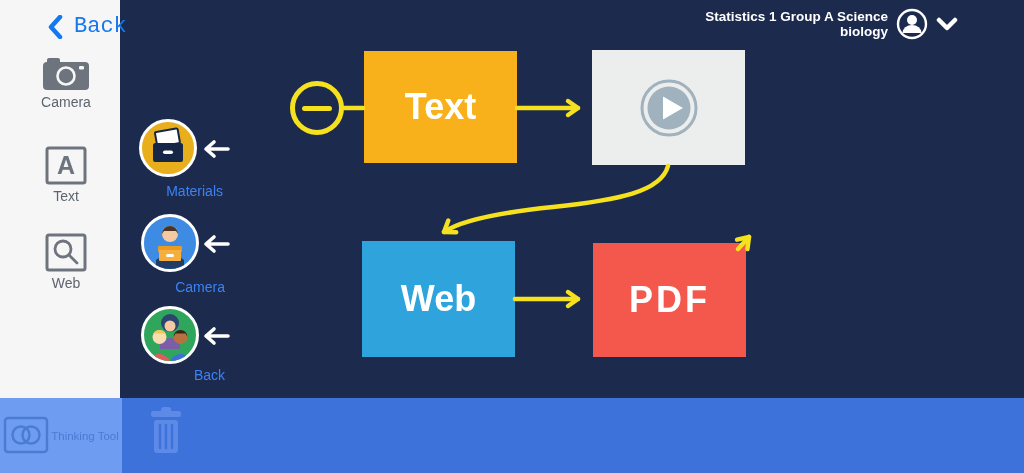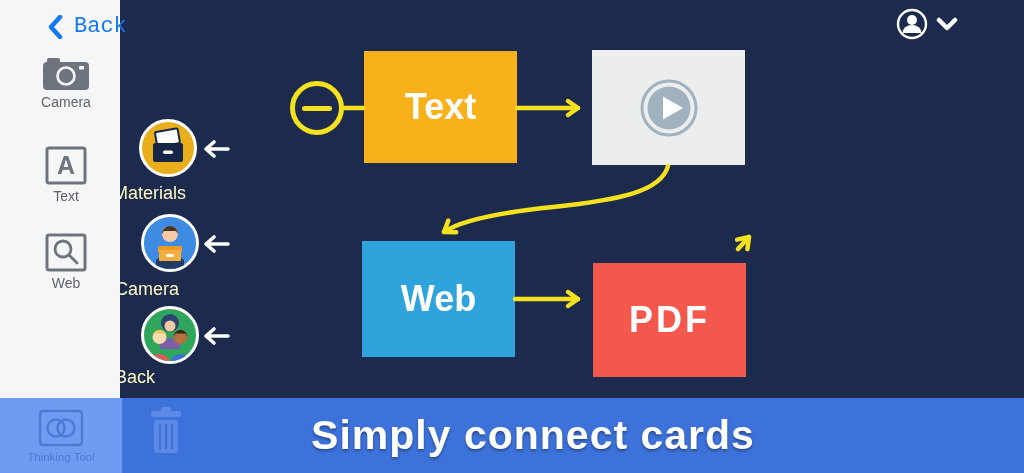--- a/index.html
+++ b/index.html
@@ -29,60 +29,60 @@
   .t-camera { top:58px; } .t-text { top:146px; } .t-web { top:233px; } .t-files { top:316px; }
   
   .canvas-bg { position:absolute; left:120px; top:0; right:0; height:398px; z-index:0; }
   .card {
     position:absolute; z-index:1; display:flex; align-items:center; justify-content:center;
     color:#fff; font-weight:bold; font-size:36px;
   }
   .card-text  { left:364px; top:51px;  width:153px; height:112px; }
   .card-video { left:592px; top:50px;  width:153px; height:115px; }
   .card-web   { left:362px; top:241px; width:153px; height:116px; }
-  .card-pdf   { left:593px; top:243px; width:153px; height:114px; letter-spacing:3px;margin-top:20px; }
+  .card-pdf   { left:593px; top:243px; width:153px; height:114px; letter-spacing:3px; }
   .minus-circle {
     position:absolute; left:290px; top:81px; width:54px; height:54px; z-index:2;
     border:5px solid #F5E11E; border-radius:50%;
     display:flex; align-items:center; justify-content:center;
     background:transparent; cursor:pointer;
   }
   .minus-circle .bar { width:30px; height:5px; background:#F5E11E; border-radius:3px; }
   .connectors { position:absolute; left:0; top:0; width:1024px; height:473px; z-index:2; pointer-events:none; }
   
   .shortcut {
     position:absolute; width:58px; height:58px; border-radius:50%;
     border:3px solid #fff; overflow:hidden; z-index:2; cursor:pointer; padding:0;
   }
   .sc-materials { left:139px; top:119px; }
   .sc-submit   { left:141px; top:214px; }
   .sc-send     { left:141px; top:306px; }
   .sc-label {
-    position:absolute; width:110px; text-align:left; z-index:2;
-    color:#fef9c3; font-size:18px;
+    position:absolute; width:110px; text-align:right; z-index:2;
+    color:#3b82f6; font-size:14px;
   }
   .scl-materials { left:113px; top:183px; }
   .scl-submit   { left:115px; top:279px; }
   .scl-send     { left:115px; top:367px; }
   .sc-arrow { position:absolute; z-index:2; }
   .arr-materials { left:200px; top:139px; }
   .arr-submit   { left:200px; top:234px; }
   .arr-send     { left:200px; top:326px; }
   
   .header-right {
     position:absolute; top:8px; right:66px; z-index:2;
     display:flex; align-items:center; gap:8px;
   }
   .group-name { text-align:right; color:#fff; font-weight:bold; font-size:13.5px; line-height:15px; }
   .avatar-btn, .chev-btn { background:none; border:none; cursor:pointer; padding:0; display:flex; }
   
   .bottombar { position:absolute; left:0; top:398px; width:1024px; height:75px; z-index:4; }
   .bb-left {
     position:absolute; left:0; top:0; width:122px; height:75px;
-    display:flex; flex-direction:column; align-items:center; justify-content:center; gap:2px;
+    display:flex; align-items:center; justify-content:center; gap:2px;
     border:none; cursor:pointer;
   }
   .bb-left .lbl { font-size:11.5px; color:#4C7BD3; font-family:"Liberation Sans", sans-serif; }
   .trash-btn { position:absolute; left:146px; top:9px; background:none; border:none; cursor:pointer; padding:0; }
   .caption {
     position:absolute; left:122px; right:80px; top:0; height:75px;
     display:flex; align-items:center; justify-content:center;
     color:#fff; font-weight:bold; font-size:41px; letter-spacing:1px;
     text-shadow:0 2px 3px rgba(0,0,0,0.35);
   }
@@ -133,20 +133,24 @@
           <circle cx="18" cy="16" r="8" fill="none" stroke="#6E747E" stroke-width="2.8"></circle>
           <line x1="24" y1="22" x2="32" y2="30" stroke="#6E747E" stroke-width="2.8" stroke-linecap="round"></line>
         </svg>
       </span>
       <span class="lbl">Web</span>
     </button>
 
   </div>
 
   <div class="header-right">
+    <div class="group-name">
+      <div>Statistics 1 Group A Science</div>
+      <div>biology</div>
+    </div>
     <button class="avatar-btn">
       <svg width="32" height="32" viewBox="0 0 32 32">
         <circle cx="16" cy="16" r="14" fill="none" stroke="#fff" stroke-width="2.4"></circle>
         <circle cx="16" cy="12" r="5" fill="#fff"></circle>
         <path d="M6.5 25 a9.5 8 0 0 1 19 0 z" fill="#fff"></path>
       </svg>
     </button>
     <button class="chev-btn">
       <svg width="22" height="14" viewBox="0 0 22 14">
           <path d="M3 3 L11 11 L19 3" fill="none" stroke="#fff" stroke-width="4.5" stroke-linecap="round" stroke-linejoin="round"></path>
@@ -266,16 +270,15 @@
         <rect x="5" y="4" width="30" height="6" rx="2" fill="#5E8AE7"></rect>
         <rect x="8" y="13" width="24" height="33" rx="3" fill="#5E8AE7"></rect>
         <g stroke="#3D72DB" stroke-width="2.4" stroke-linecap="round">
           <line x1="14" y1="18" x2="14" y2="41"></line>
           <line x1="20" y1="18" x2="20" y2="41"></line>
           <line x1="26" y1="18" x2="26" y2="41"></line>
         </g>
       </svg>
     </button>
 
-    <div class="caption">Simply connect cards</div>
   </div>
 
 </div>
 
 </body></html>

